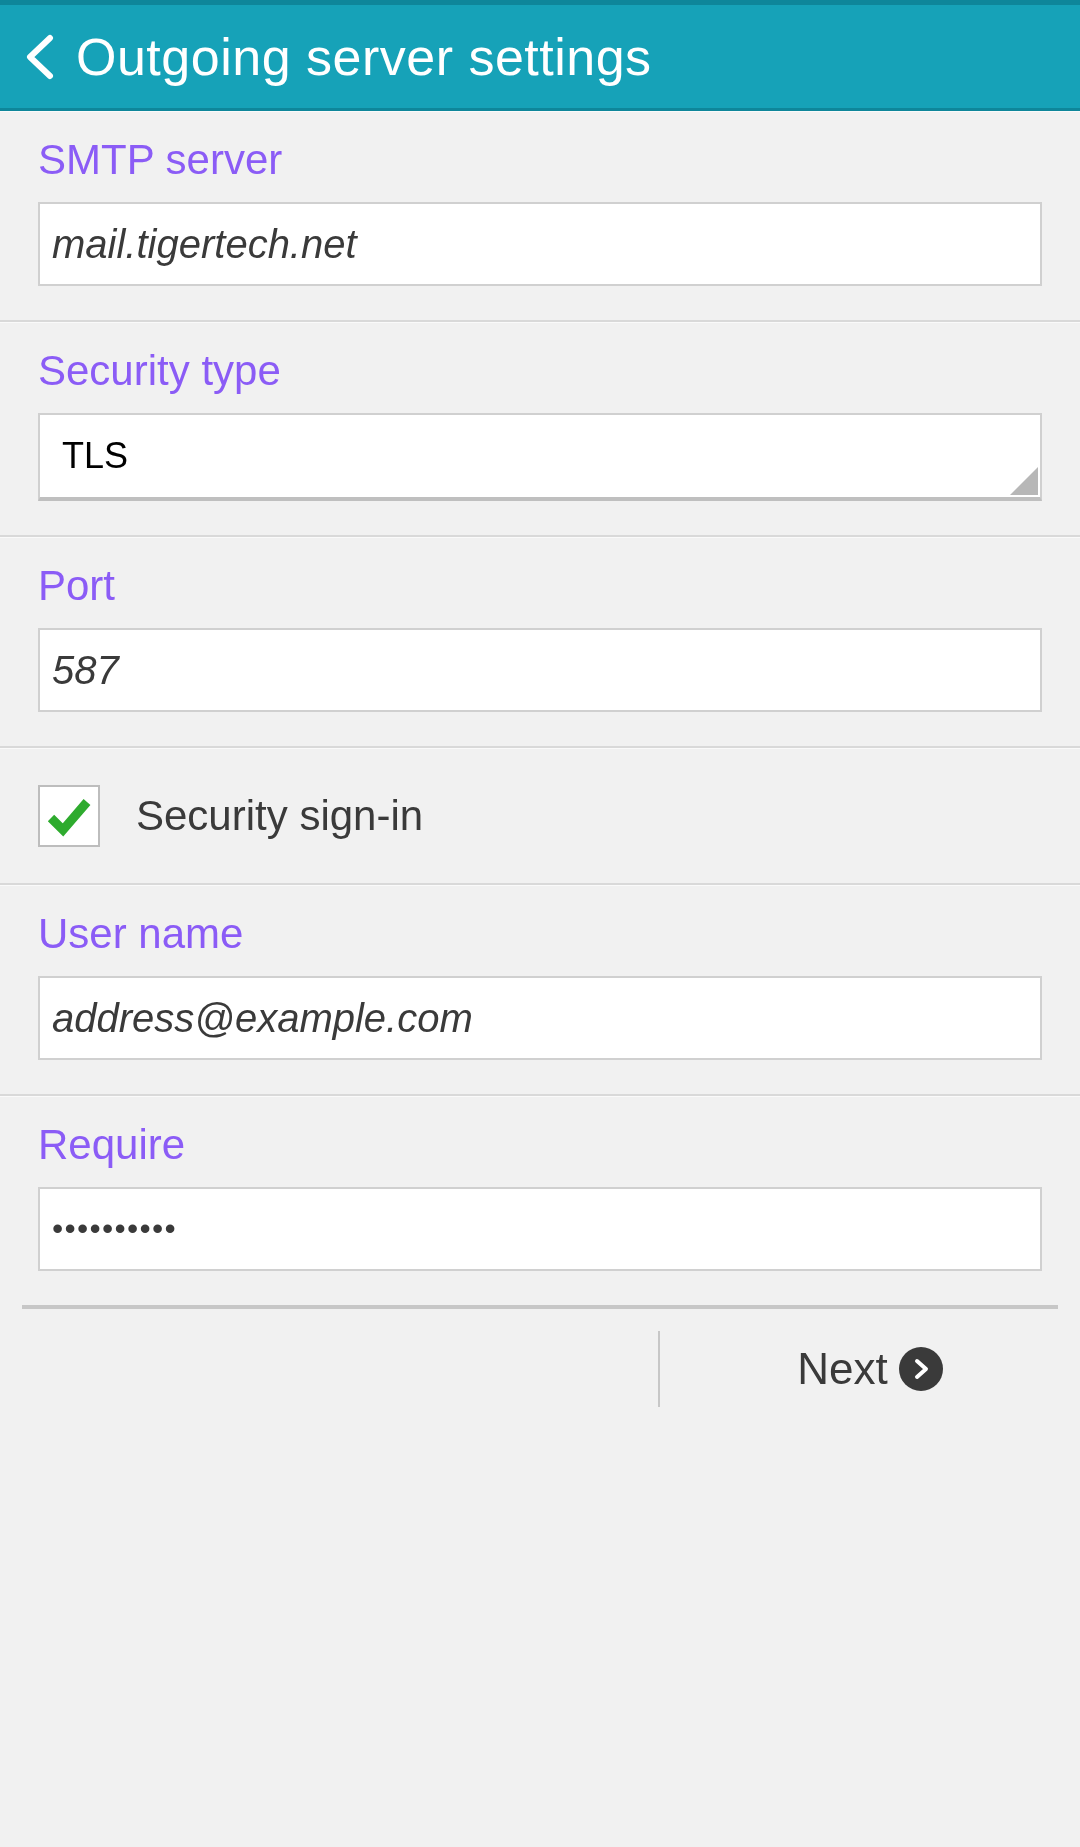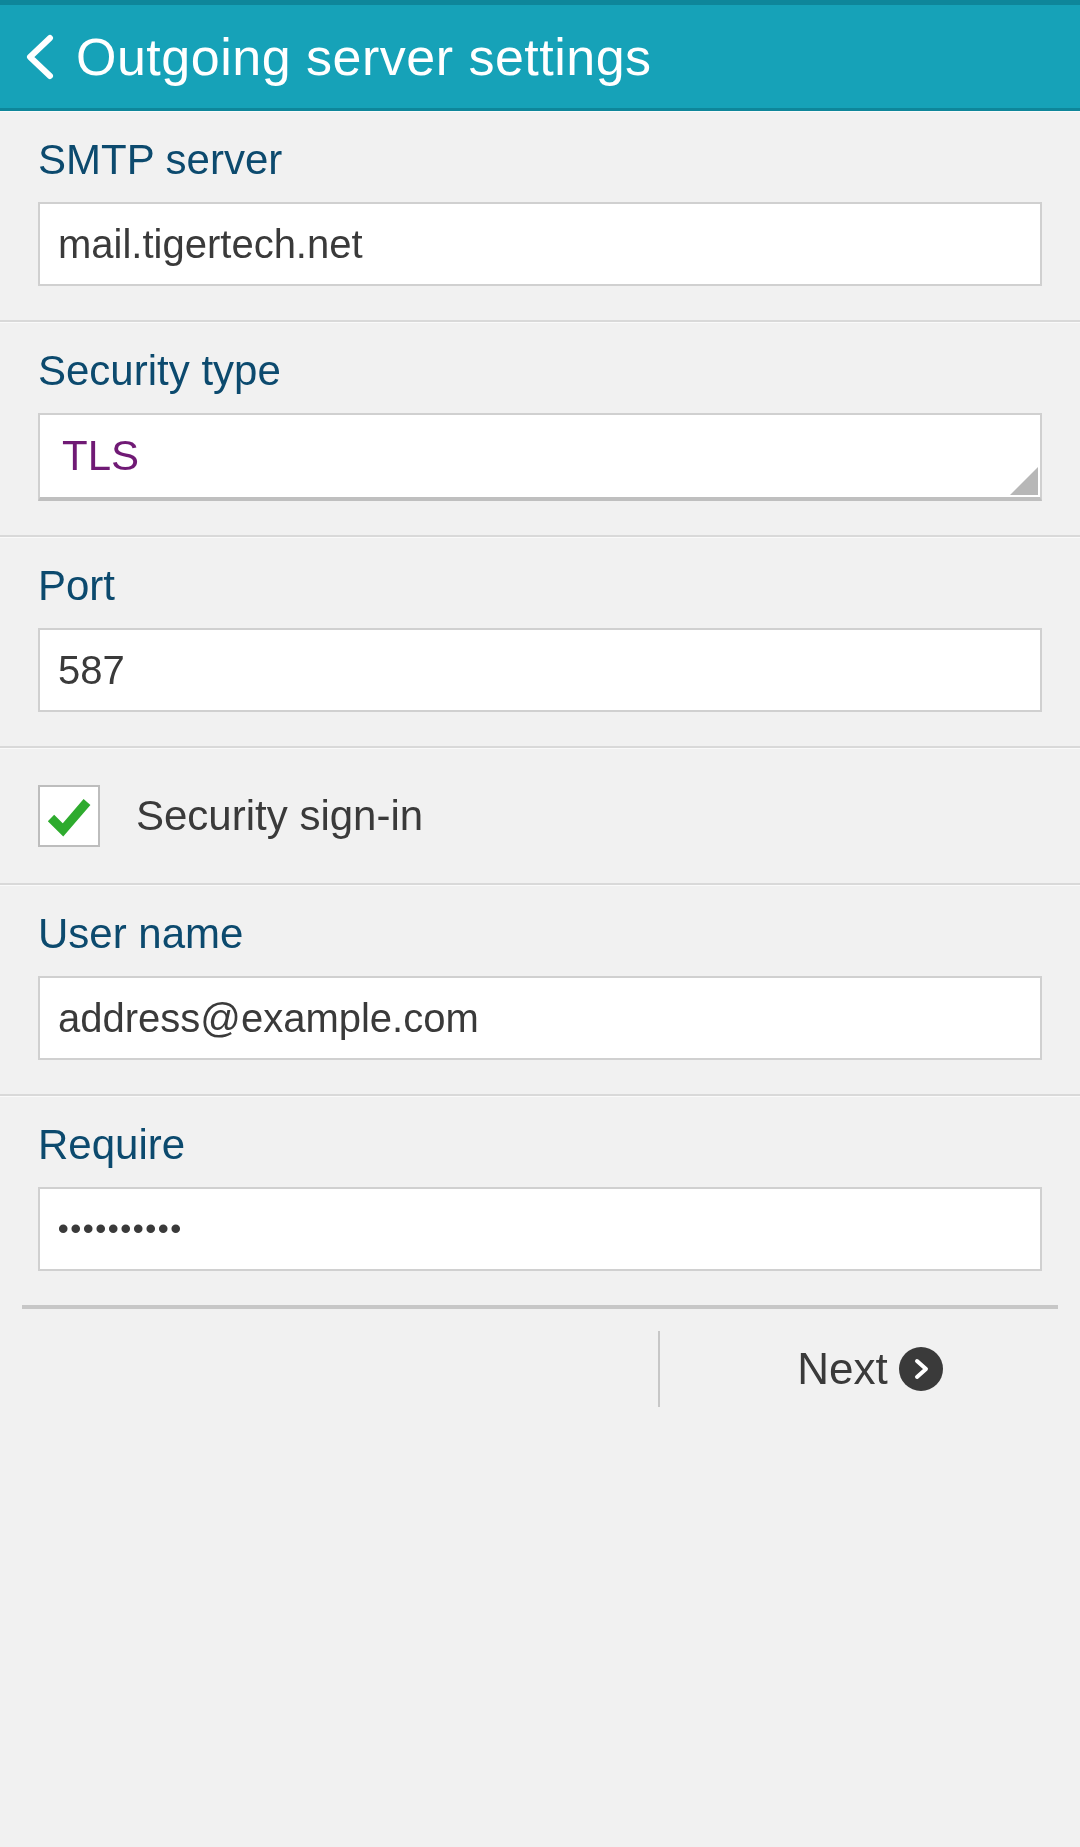--- a/index.html
+++ b/index.html
@@ -46,41 +46,42 @@
   .section-check {
     padding: 36px 38px 36px 38px;
     display: flex;
     align-items: center;
     border-bottom: 2px solid #d9d9d9;
     border-top: 1px solid #fafafa;
   }
   .label {
     font-size: 42px;
     font-weight: 400;
-    color: #0c4a6e;
+    color: #8b5cf6;
     margin-bottom: 18px;
   }
   .input {
     width: 100%;
     height: 84px;
     background: #ffffff;
     border: 2px solid #d0d0d0;
     font-size: 40px;
     color: #3a3a3a;
-    padding: 0 18px;
+    padding: 0 12px;
     outline: none;
+    font-style: italic;
   }
   .select {
     width: 100%;
     height: 88px;
     background: #ffffff;
     border: 2px solid #d0d0d0;
     border-bottom: 4px solid #bfbfbf;
-    font-size: 42px;
-    color: #701a75;
+    font-size: 36px;
+    color: #000000;
     padding: 0 18px 0 22px;
     position: relative;
     display: flex;
     align-items: center;
   }
   .select-caret {
     position: absolute;
     right: 2px;
     bottom: 2px;
     width: 0;

